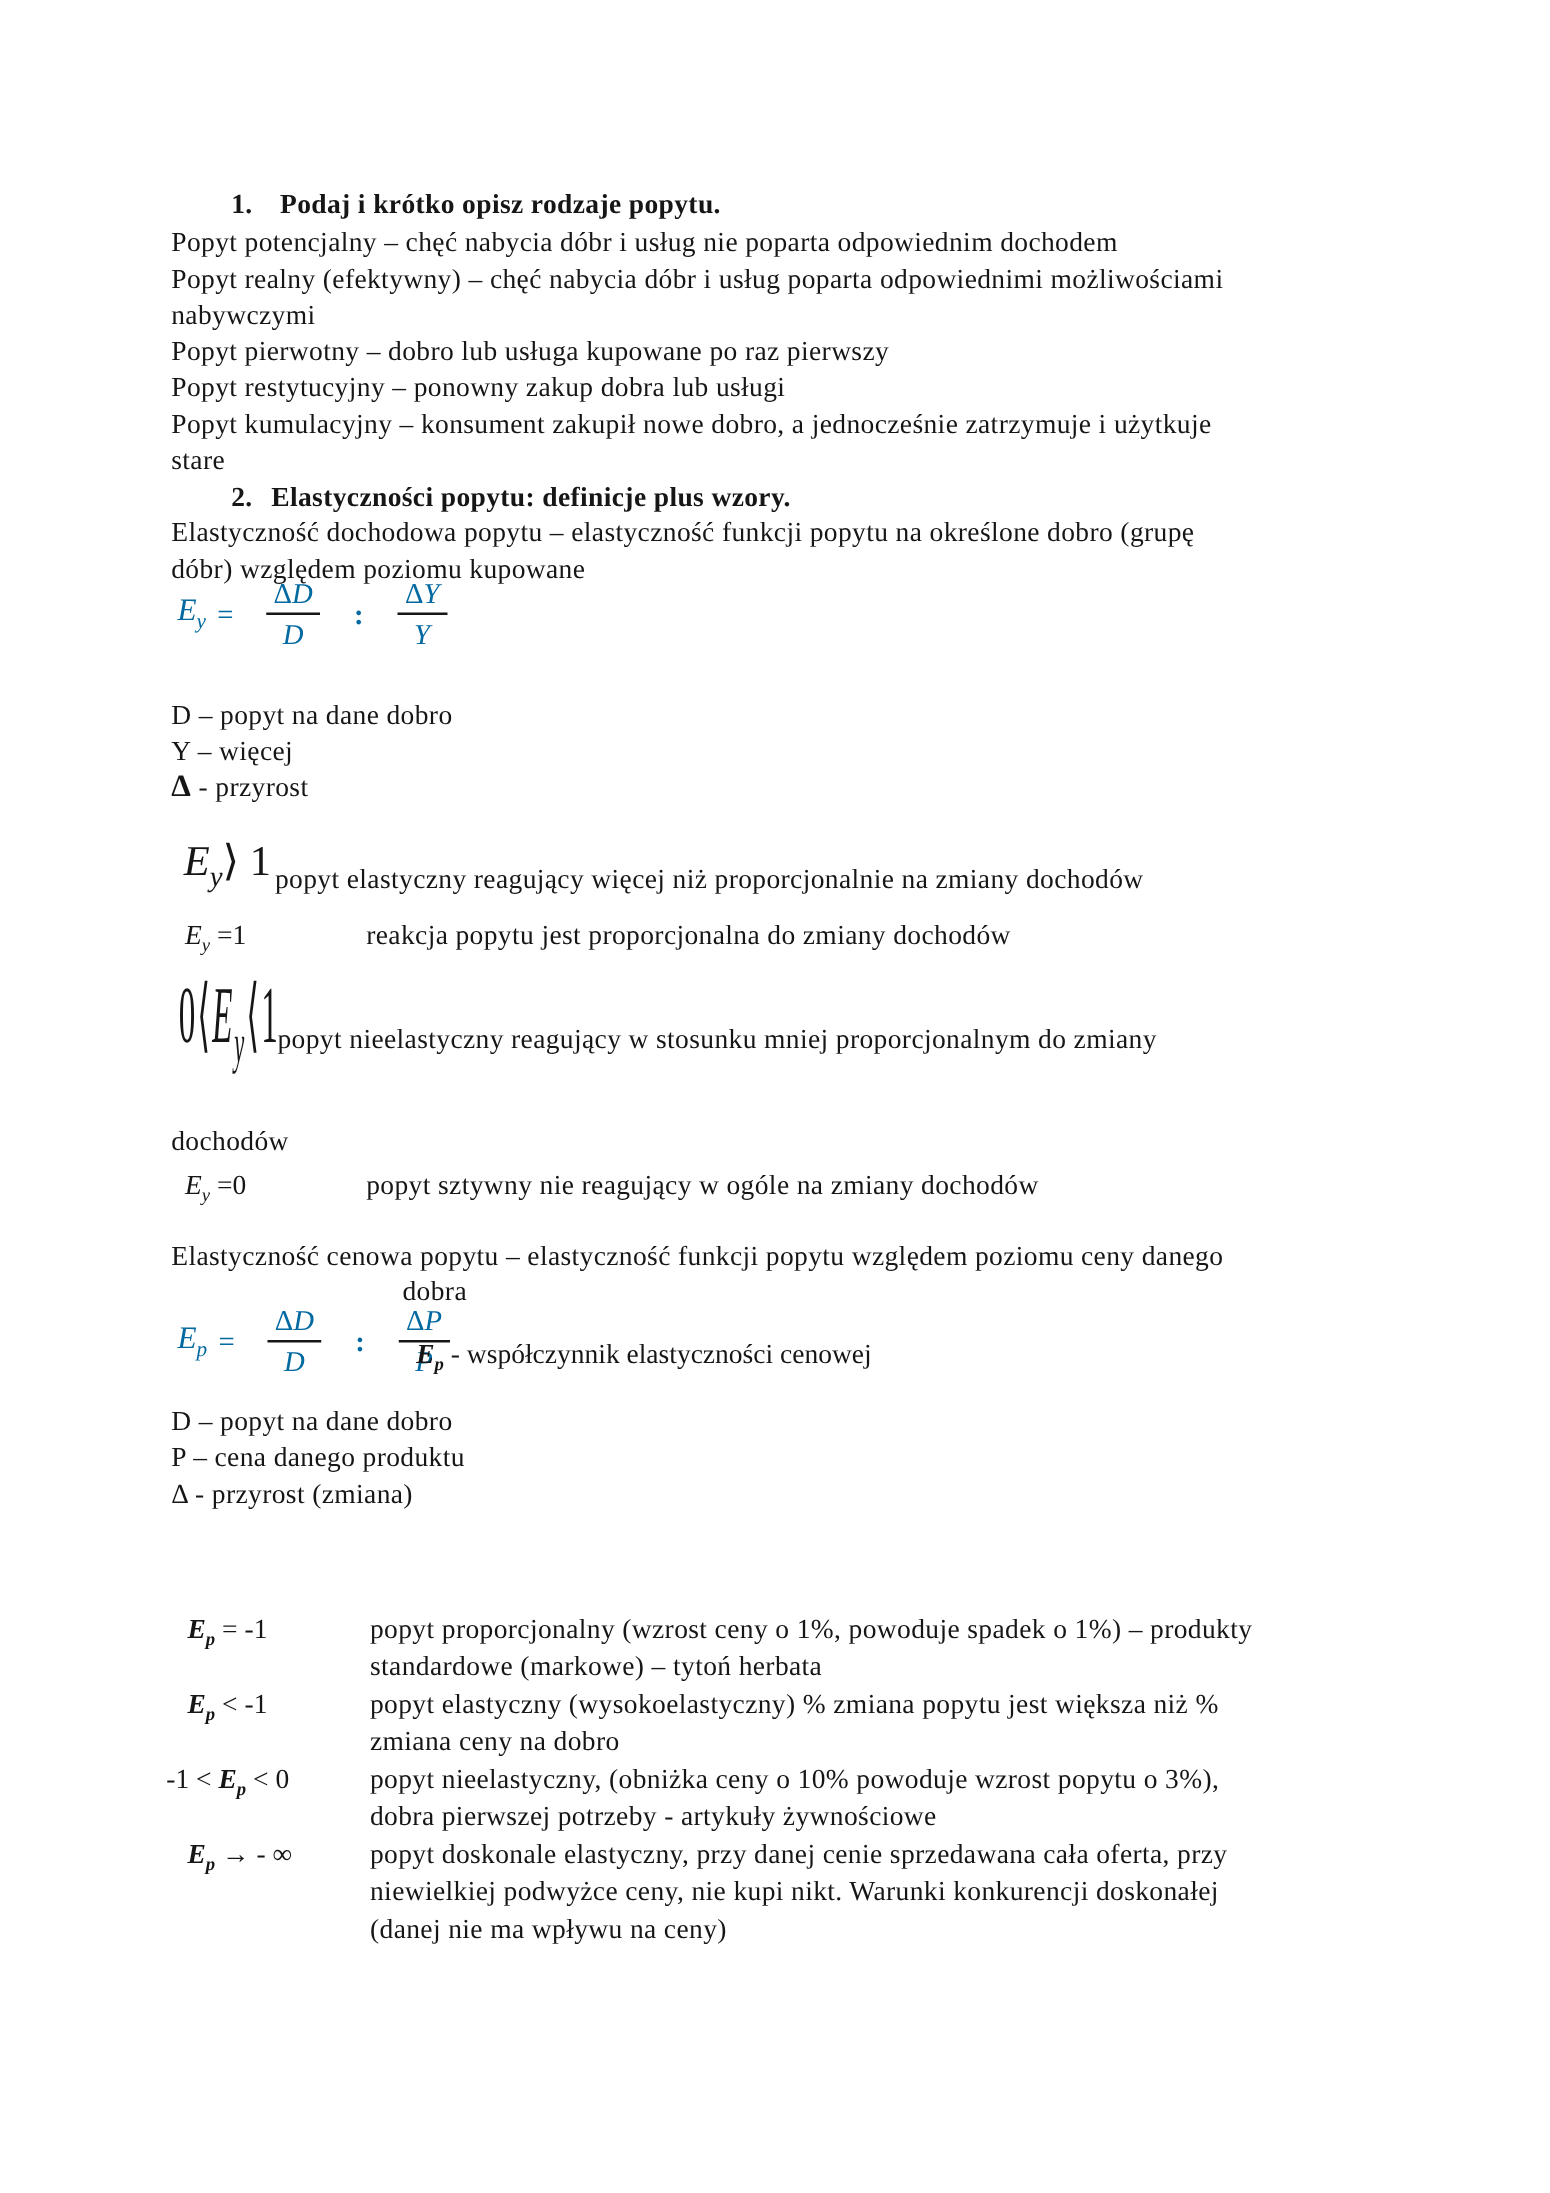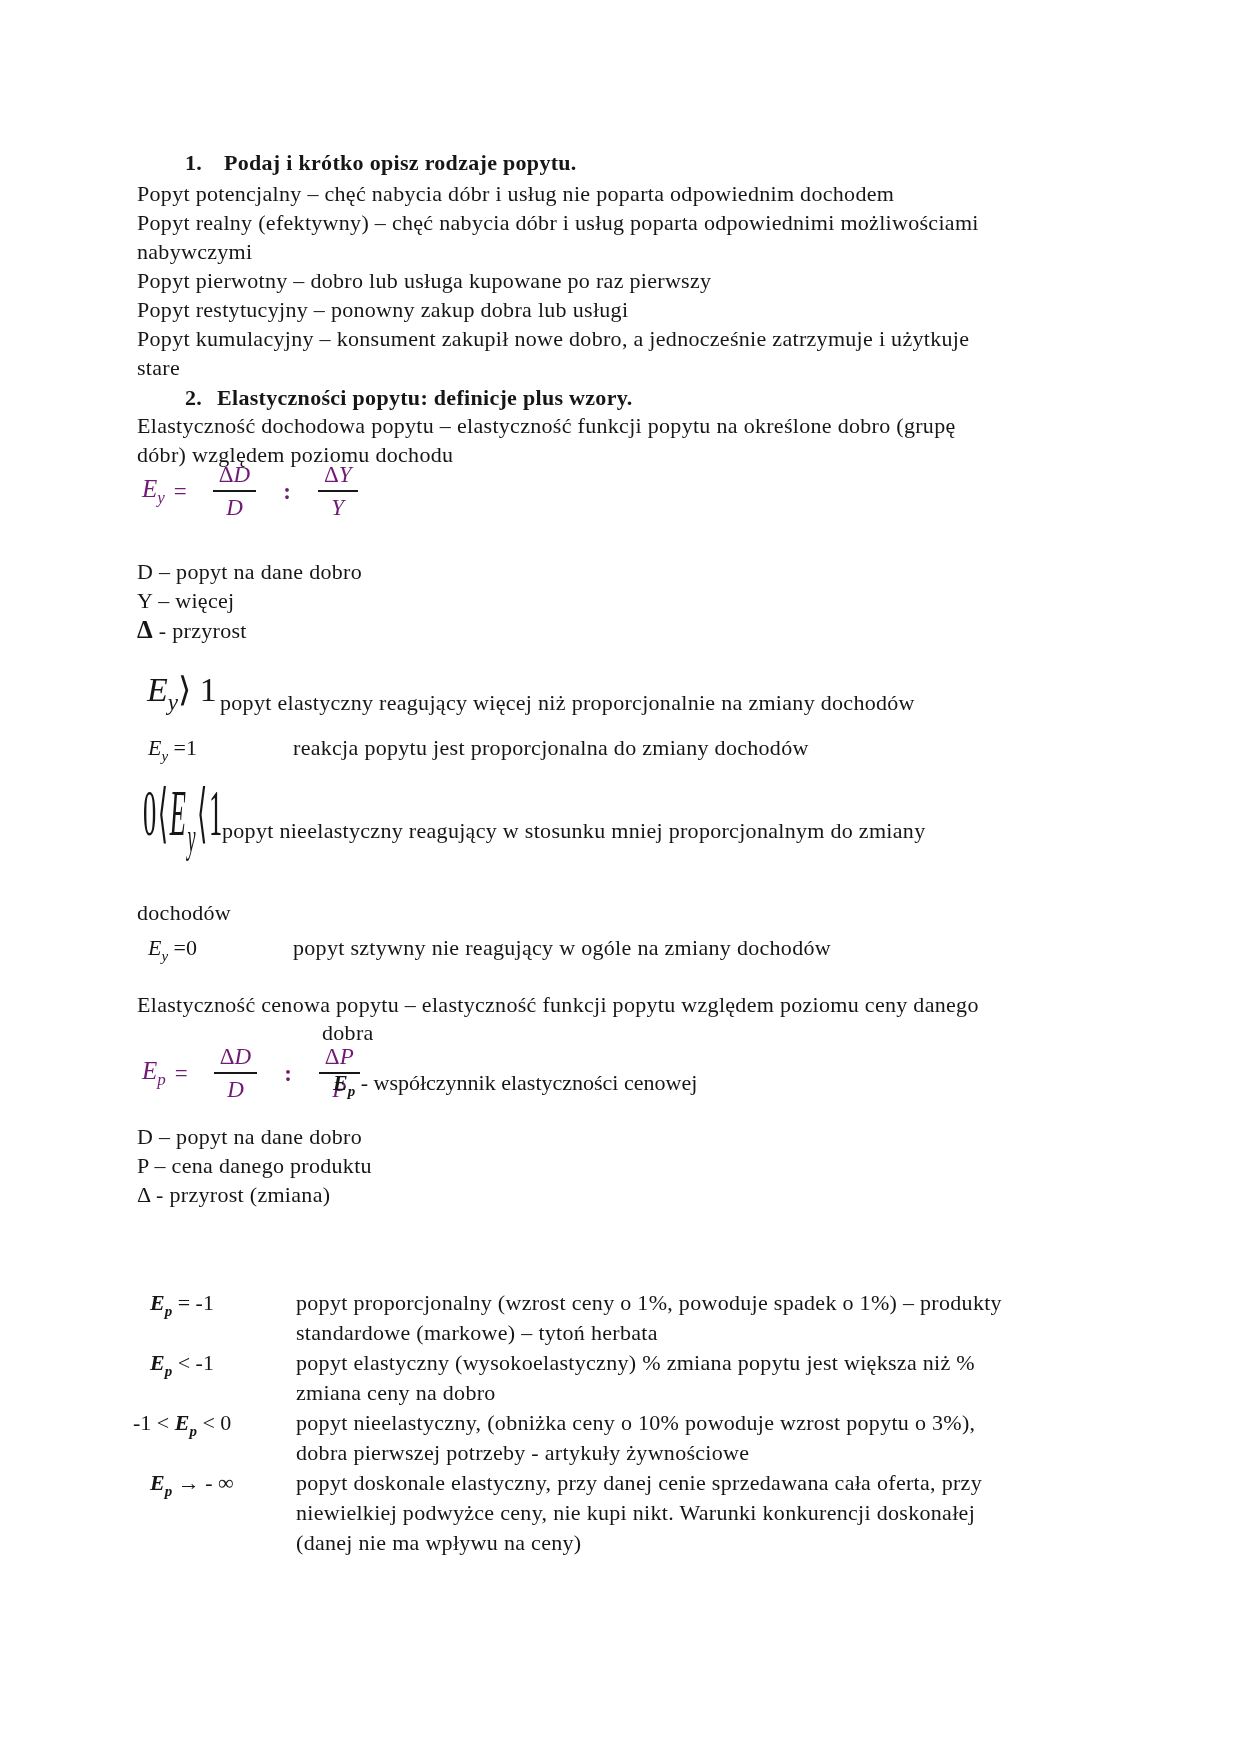--- a/index.html
+++ b/index.html
@@ -6,21 +6,21 @@
   .page{position:relative;width:1240px;height:1754px;background:#ffffff;overflow:hidden;
         font-family:"Liberation Serif",serif;color:#161616;}
   .line{position:absolute;white-space:nowrap;font:22px/29px "Liberation Serif",serif;
         color:#161616;letter-spacing:.3px;}
   .b{font-weight:bold;}
   .i{font-style:italic;}
   .vs{font-size:.68em;vertical-align:-.38em;}
   .bigdelta{font-weight:bold;font-size:25px;}
   
   .formula{position:absolute;display:flex;align-items:center;
-           font:23px/1.1 "Liberation Serif",serif;color:#701a75;}
+           font:23px/1.1 "Liberation Serif",serif;color:#0369a1;}
   .fE{font-style:italic;font-size:25px;}
   .feq{margin:0 6px 0 9px;}
   .frac{display:inline-block;text-align:center;margin:0 20px;}
   .num{display:block;border-bottom:2px solid #161616;padding:0 6px 3px;}
   .den{display:block;padding-top:3px;}
   .fvar{font-style:italic;}
   .fcolon{margin:0 7px;font-weight:bold;}
   
   .clabel{position:absolute;white-space:nowrap;font:22px/29px "Liberation Serif",serif;
           font-style:italic;color:#161616;}
@@ -46,21 +46,21 @@
   <div class="line" style="top:237px;left:137px">nabywczymi</div>
   <div class="line" style="top:266px;left:137px">Popyt pierwotny – dobro lub usługa kupowane po raz pierwszy</div>
   <div class="line" style="top:295px;left:137px">Popyt restytucyjny – ponowny zakup dobra lub usługi</div>
   <div class="line" style="top:324px;left:137px">Popyt kumulacyjny – konsument zakupił nowe dobro, a jednocześnie zatrzymuje i użytkuje</div>
   <div class="line" style="top:353px;left:137px">stare</div>
 
   <div class="line b" style="top:383px;left:185px">2.</div>
   <div class="line b" style="top:383px;left:217px">Elastyczności popytu: definicje plus wzory.</div>
 
   <div class="line" style="top:411px;left:137px">Elastyczność dochodowa popytu – elastyczność funkcji popytu na określone dobro (grupę</div>
-  <div class="line" style="top:440px;left:137px">dóbr) względem poziomu dochodu</div>
+  <div class="line" style="top:440px;left:137px">dóbr) względem poziomu kupowane</div>
 
   <div class="formula" style="top:462px;left:142px">
     <span class="fE"><span>E</span><span class="vs">y</span></span>
     <span class="feq">=</span>
     <span class="frac">
       <span class="num"><span>Δ</span><span class="fvar">D</span></span>
       <span class="den fvar">D</span>
     </span>
     <span class="fcolon">:</span>
     <span class="frac">

